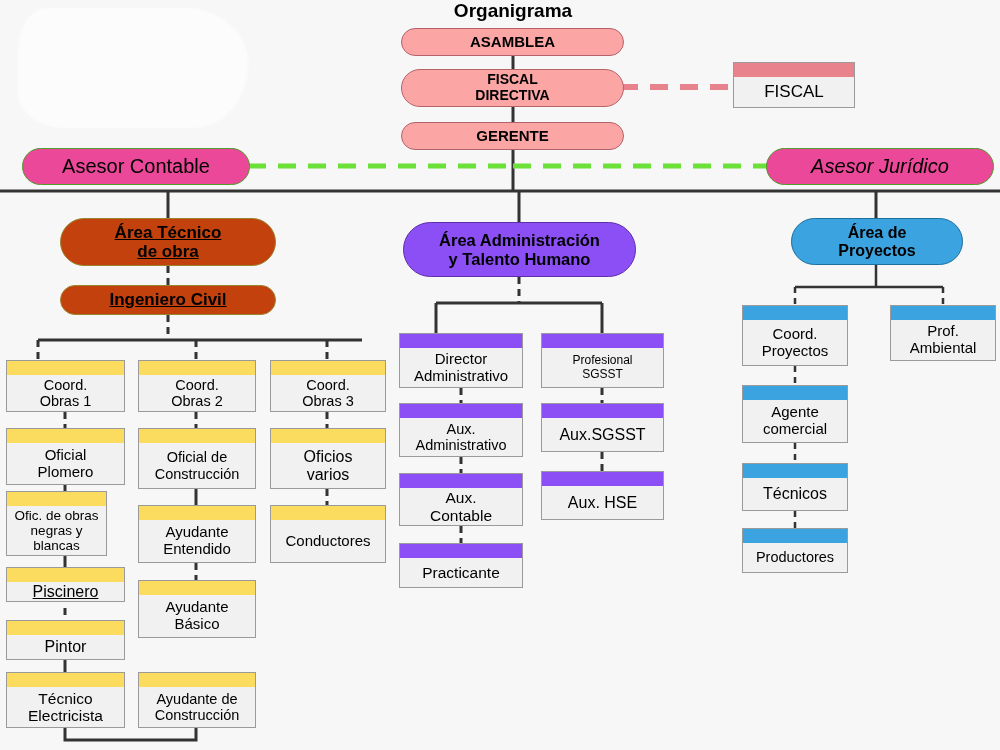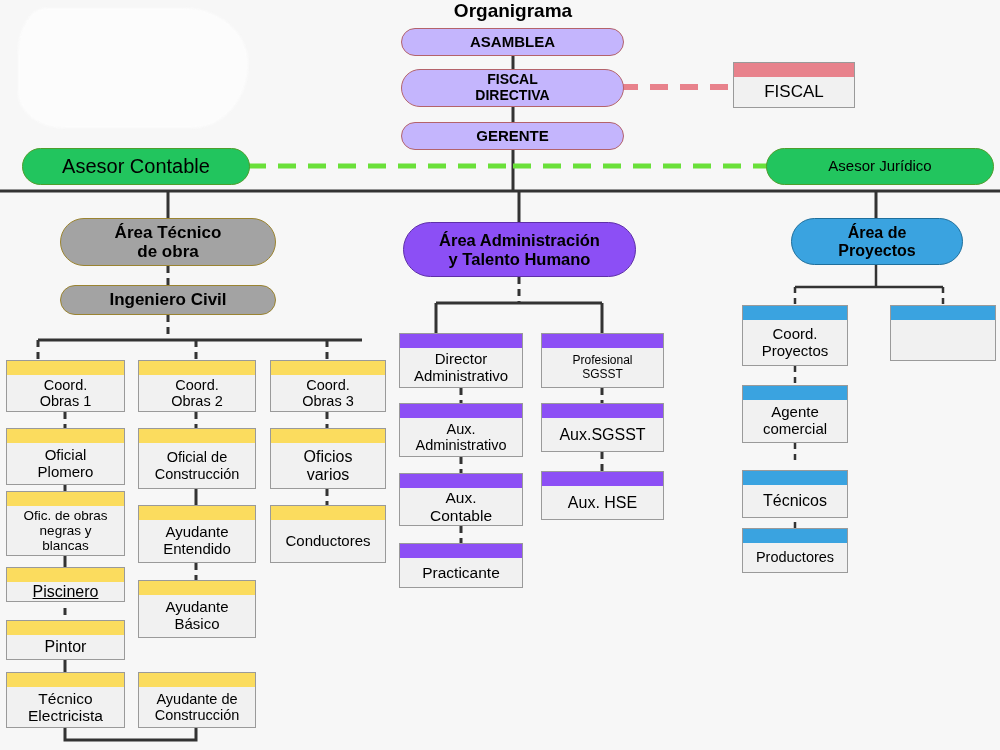--- a/index.html
+++ b/index.html
@@ -39,23 +39,23 @@
     color: #000;
     line-height: 1.12;
   }
 
   
   .pill {
     border-radius: 999px;
     border: 1px solid #6f6f6f;
     font-weight: bold;
   }
-  .pill.red    { background: #c4b5fd; border-color: #b4636b; }
-  .pill.green  { background: #22c55e; border-color: #4f9e2c; font-weight: normal; }
-  .pill.yellow { background: #a3a3a3; border-color: #9b8431; }
+  .pill.red    { background: #fca5a5; border-color: #b4636b; }
+  .pill.green  { background: #ec4899; border-color: #4f9e2c; font-weight: normal; }
+  .pill.yellow { background: #c2410c; border-color: #9b8431; text-decoration: underline; }
   .pill.purple { background: #8c4ff5; border-color: #5e2fa8; }
   .pill.blue   { background: #3aa3e0; border-color: #1f6f9c; }
 
   
   .card {
     background: #f1f1f1;
     border: 1px solid #9a9a9a;
     padding-top: 14px;
     font-weight: normal;
   }
@@ -173,21 +173,21 @@
 
   <div class="node card red" style="left:733px; top:62px; width:122px; height:46px; font-size:17px;">
     <span class="bar"></span>
     <span class="txt">FISCAL</span>
   </div>
 
   <div class="node pill green" style="left:22px; top:148px; width:228px; height:37px; font-size:20px;">
     <span>Asesor Contable</span>
   </div>
 
-  <div class="node pill green" style="left:766px; top:148px; width:228px; height:37px; font-size:15px;">
+  <div class="node pill green" style="left:766px; top:148px; width:228px; height:37px; font-size:20px;font-style:italic;">
     <span>Asesor Jurídico</span>
   </div>
 
   <div class="node pill yellow" style="left:60px; top:218px; width:216px; height:48px; font-size:17px; flex-direction:column;">
     <span>Área Técnico</span>
     <span>de obra</span>
   </div>
 
   <div class="node pill yellow" style="left:60px; top:285px; width:216px; height:30px; font-size:17px;">
     <span>Ingeniero Civil</span>
@@ -206,21 +206,21 @@
   <div class="node card yellow" style="left:6px; top:360px; width:119px; height:52px; font-size:14.5px;">
     <span class="bar"></span>
     <span class="txt nl">Coord.<br>Obras 1</span>
   </div>
 
   <div class="node card yellow" style="left:6px; top:428px; width:119px; height:57px; font-size:15px;">
     <span class="bar"></span>
     <span class="txt nl">Oficial<br>Plomero</span>
   </div>
 
-  <div class="node card yellow" style="left:6px; top:491px; width:119px; height:65px; font-size:13.5px;">
+  <div class="node card yellow" style="left:6px; top:491px; width:101px; height:65px; font-size:13.5px;">
     <span class="bar"></span>
     <span class="txt nl">Ofic. de obras<br>negras y<br>blancas</span>
   </div>
 
   <div class="node card yellow" style="left:6px; top:567px; width:119px; height:35px; font-size:16px;text-decoration:underline;">
     <span class="bar"></span>
     <span class="txt nl">Piscinero</span>
   </div>
 
   <div class="node card yellow" style="left:6px; top:620px; width:119px; height:40px; font-size:16px;">
@@ -308,28 +308,29 @@
     <span class="txt nl">Aux. HSE</span>
   </div>
 
   <div class="node card blue" style="left:742px; top:305px; width:106px; height:61px; font-size:15px;">
     <span class="bar"></span>
     <span class="txt nl">Coord.<br>Proyectos</span>
   </div>
 
   <div class="node card blue" style="left:890px; top:305px; width:106px; height:56px; font-size:15px;">
     <span class="bar"></span>
+    <span class="txt nl">Prof.<br>Ambiental</span>
   </div>
 
   <div class="node card blue" style="left:742px; top:385px; width:106px; height:58px; font-size:15px;">
     <span class="bar"></span>
     <span class="txt nl">Agente<br>comercial</span>
   </div>
 
-  <div class="node card blue" style="left:742px; top:463px; width:106px; height:48px; font-size:16px;margin-top:7px;">
+  <div class="node card blue" style="left:742px; top:463px; width:106px; height:48px; font-size:16px;">
     <span class="bar"></span>
     <span class="txt nl">Técnicos</span>
   </div>
 
   <div class="node card blue" style="left:742px; top:528px; width:106px; height:45px; font-size:14.5px;">
     <span class="bar"></span>
     <span class="txt nl">Productores</span>
   </div>
 
 </div>

